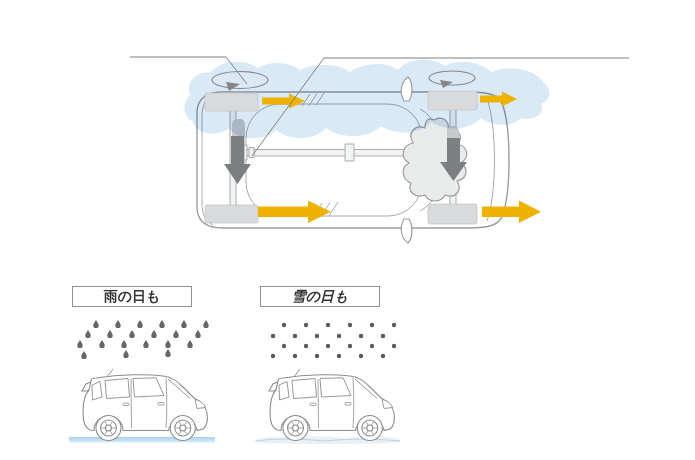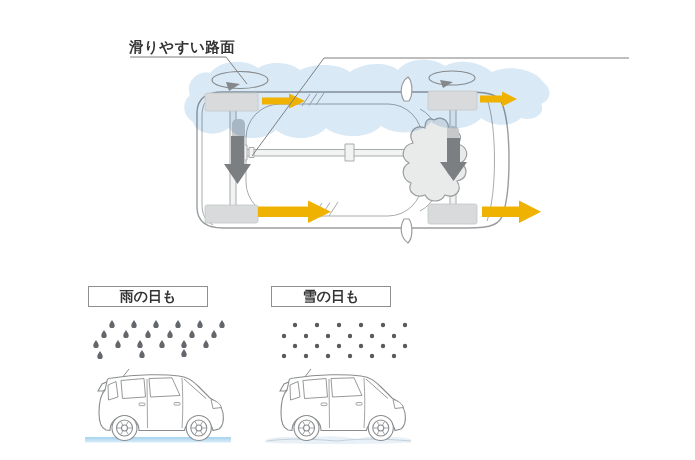--- a/index.html
+++ b/index.html
@@ -2,22 +2,22 @@
 <html><head>
 <meta charset="utf-8">
 <style>
   html,body{margin:0;padding:0;background:#fff;}
   .stage{position:relative;width:695px;height:460px;background:#fff;overflow:hidden;
          font-family:"Liberation Sans","DejaVu Sans",sans-serif;}
   .toplabel{position:absolute;font-size:14.5px;font-weight:600;color:#333;letter-spacing:.5px;white-space:nowrap;}
   #label-slippery{left:129px;top:38px;}
   #label-brake{left:323px;top:38px;}
   .panel{position:absolute;top:280px;height:175px;}
-  #panel-rain{left:84px;width:150px;}
-  #panel-snow{left:265px;width:150px;}
+  #panel-rain{left:68px;width:150px;}
+  #panel-snow{left:254px;width:150px;font-style:italic;}
   #panel-mud{left:458px;width:168px;}
   .cond-box{position:absolute;top:6px;box-sizing:border-box;height:21px;border:1px solid #8f8f8f;
             background:#fff;text-align:center;font-size:14px;line-height:19px;color:#333;font-weight:600;}
   #panel-rain .cond-box{left:4px;width:120px;}
   #panel-snow .cond-box{left:6px;width:120px;}
   #panel-mud .cond-box{left:10px;width:130px;}
   .panel svg{position:absolute;left:0;top:0;}
   #main-svg{position:absolute;left:0;top:0;}
   svg *{vector-effect:non-scaling-stroke;}
   .outline{fill:#fff;stroke:#9a9da0;stroke-width:1.4;}
@@ -113,21 +113,20 @@
         <polygon points="440,80 453,82 443,88" fill="#85888B" stroke="none"></polygon>
       </g>
     </g>
 
     <g fill="none" stroke="#7f7f7f" stroke-width="1">
       <polyline points="130,57 226,57 247,84"></polyline>
       <polyline points="629,58 324,58 252,156"></polyline>
     </g>
   </svg>
 
-  <div class="toplabel" id="label-slippery">滑りやすい路面</div>
 
   <div class="panel" id="panel-rain">
     <svg width="150" height="175" viewBox="0 0 150 175">
       <defs>
         <path id="raindrop" d="M0 0 C-1.6 2.4 -2.7 4 -2.7 5.4 A2.7 2.7 0 0 0 2.7 5.4 C2.7 4 1.6 2.4 0 0 Z"></path>
         <linearGradient id="wetgrad" x1="0" y1="0" x2="0" y2="1">
           <stop offset="0" stop-color="#A5D2EE"></stop>
             <stop offset="1" stop-color="#D9ECF8"></stop>
         </linearGradient>
 

